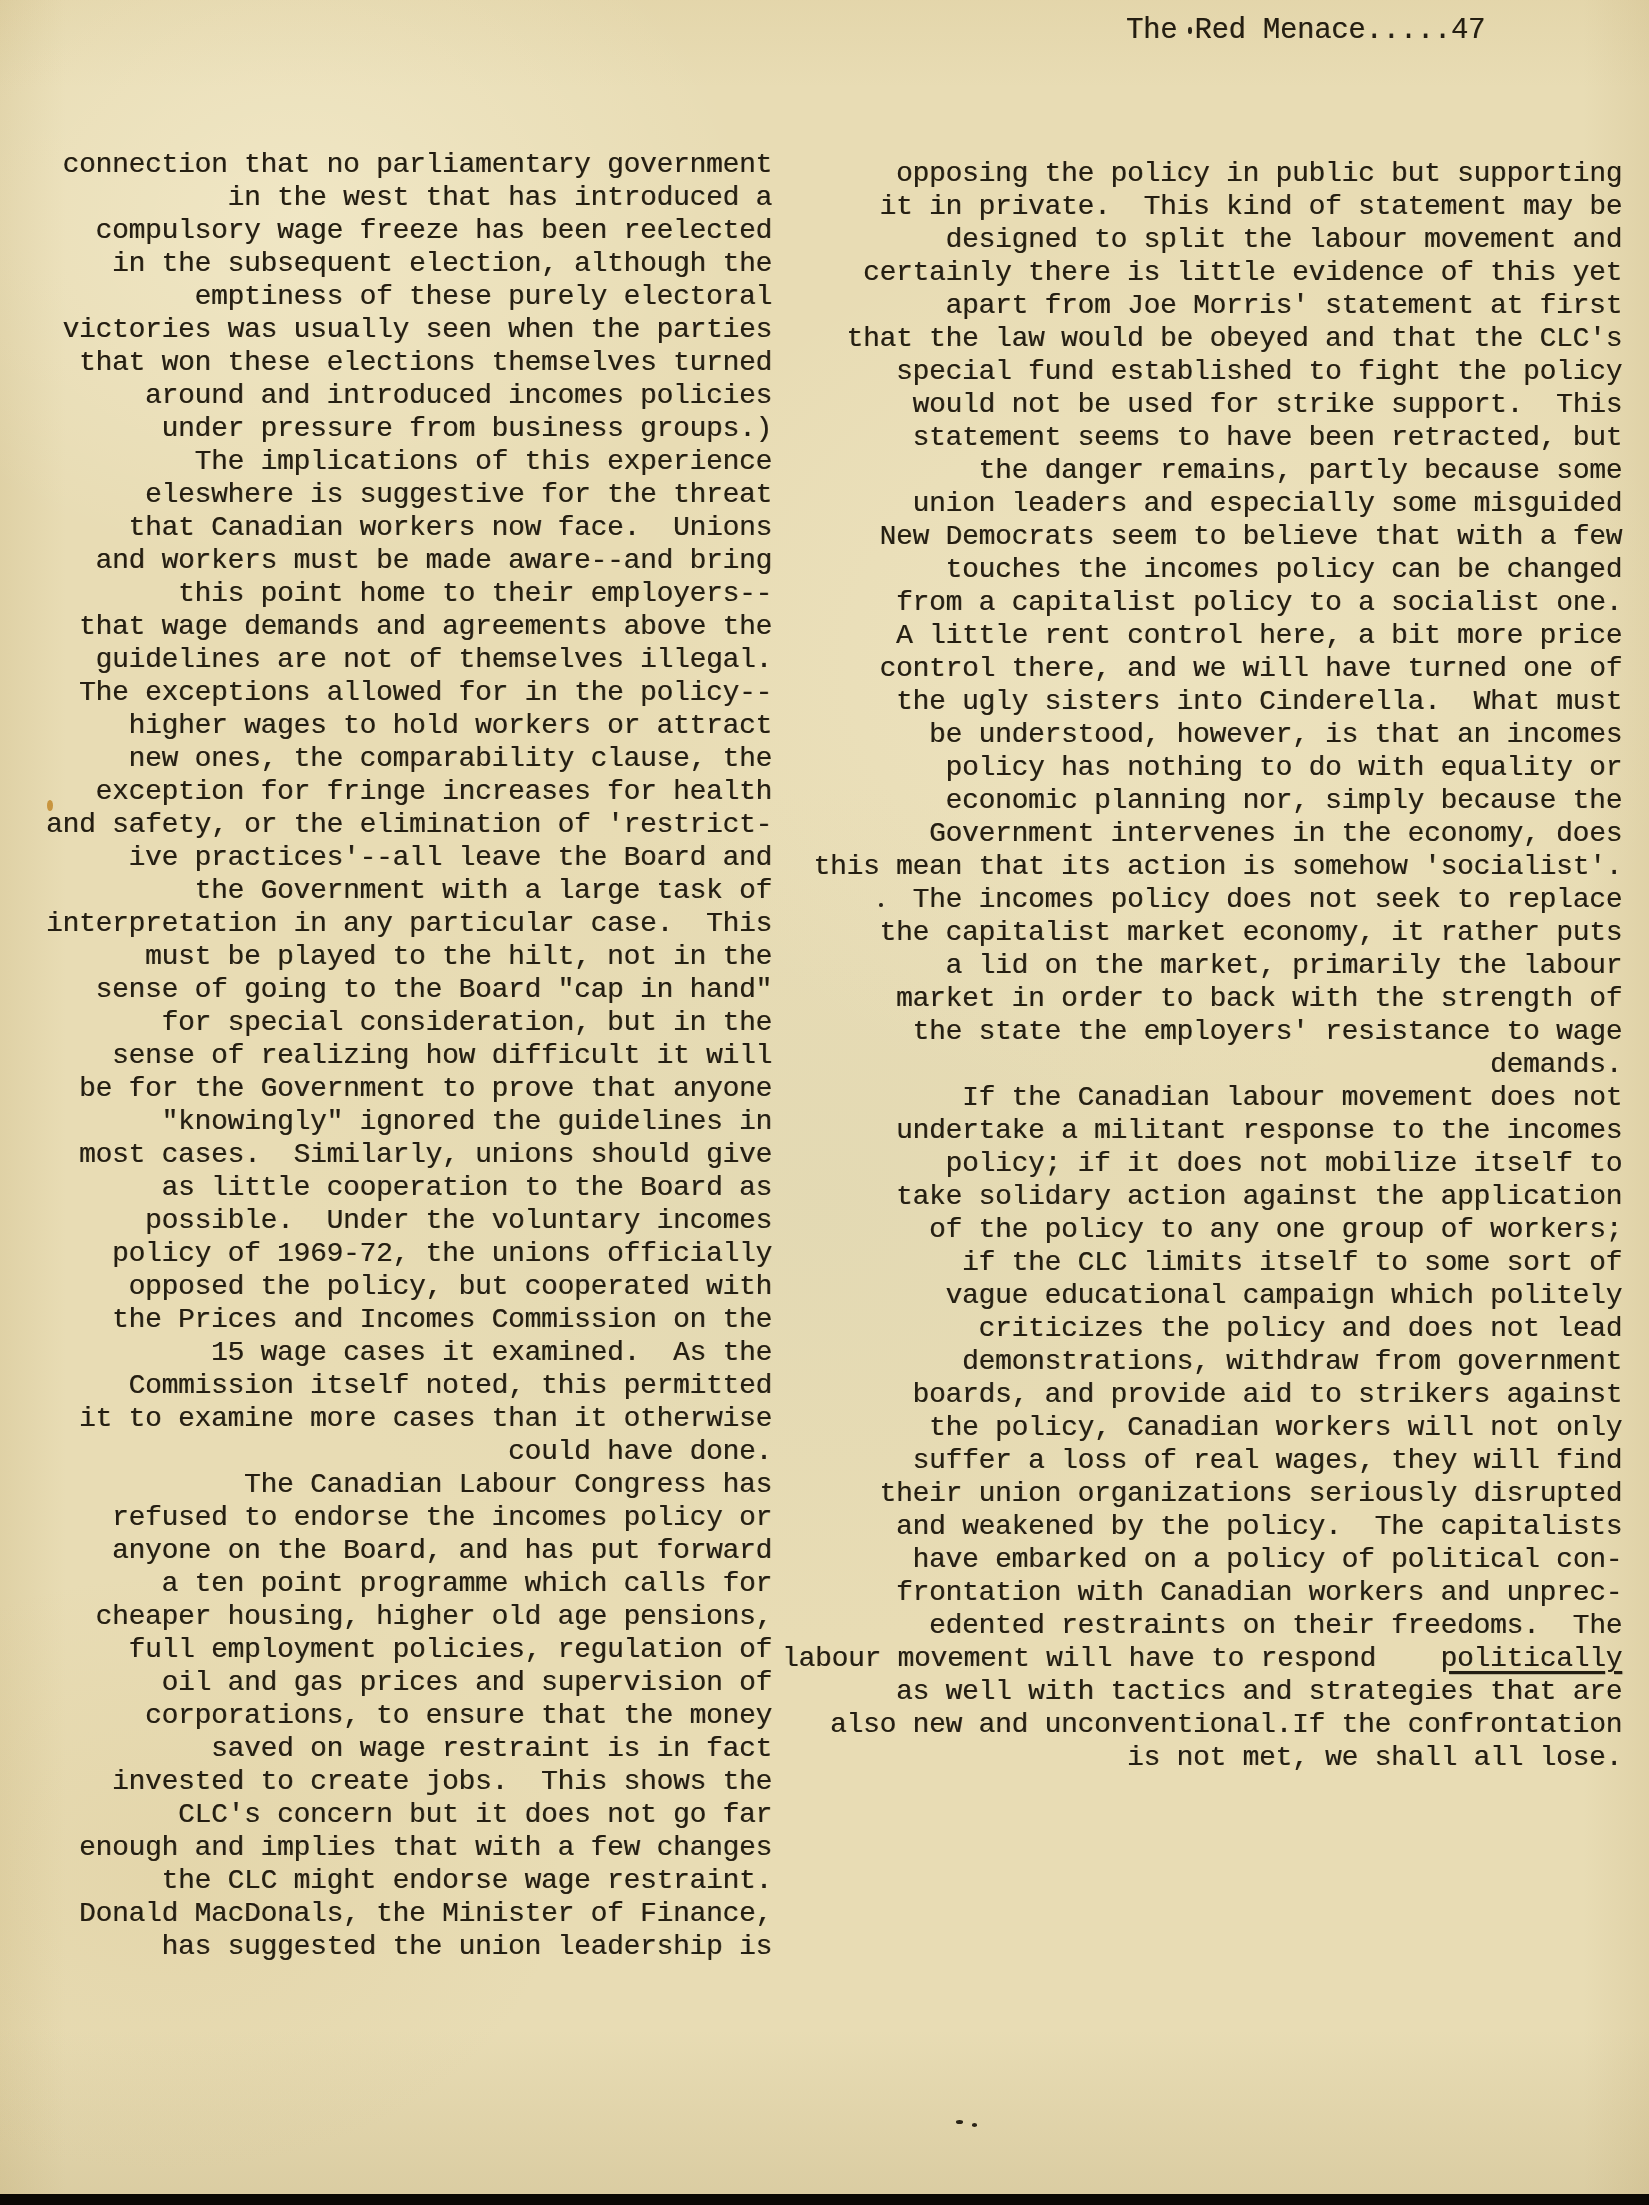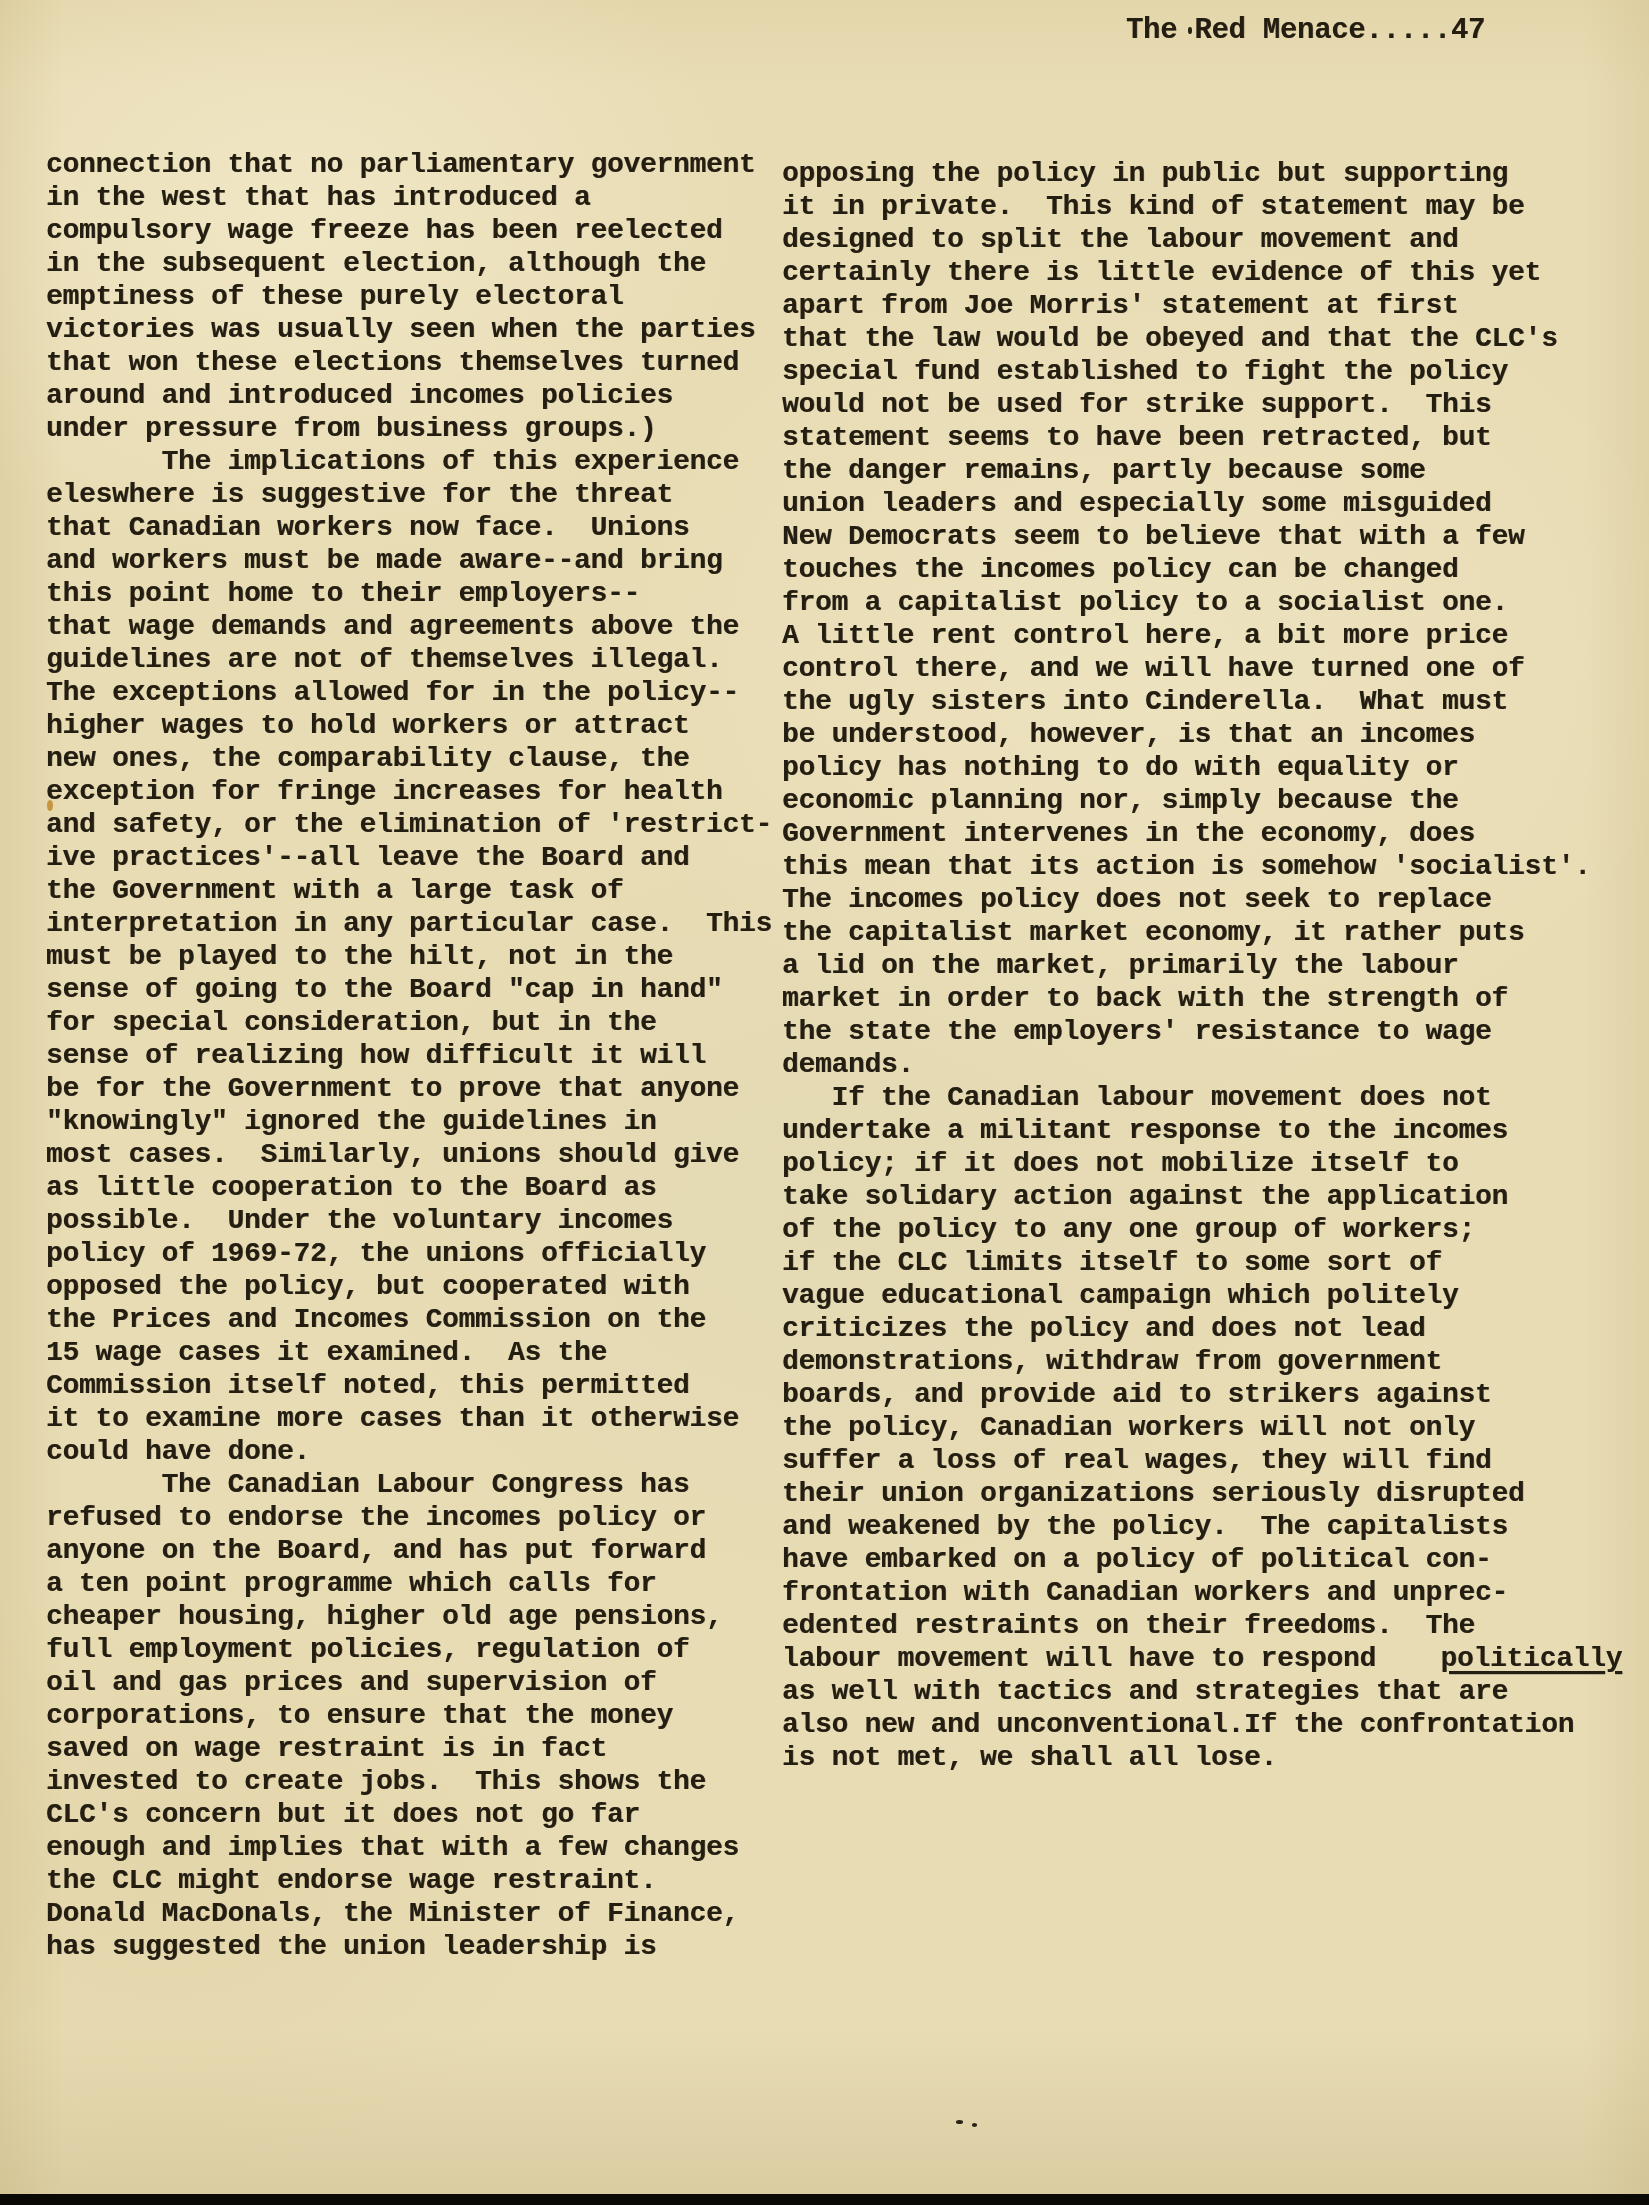--- a/index.html
+++ b/index.html
@@ -20,23 +20,24 @@
       radial-gradient(ellipse 575px 431px at 10% 85%, rgba(190,160,90,0.10), rgba(190,160,90,0) 70%),
       linear-gradient(90deg, rgba(160,130,60,0.12) 0%, rgba(160,130,60,0) 4%, rgba(160,130,60,0) 96%, rgba(150,120,55,0.10) 100%),
       linear-gradient(180deg, rgba(190,160,90,0.10) 0%, rgba(190,160,90,0) 4%, rgba(190,160,90,0) 92%, rgba(130,105,45,0.14) 100%);
   }
   .typewriting{
     position:absolute;
     white-space:pre;
     color:var(--ink,#241e12);
     font-size:28px;
     line-height:33px;
-    font-weight:700;
+    font-weight:400;
     letter-spacing:-0.3px;
     text-shadow:0.4px 0.4px 0.6px rgba(40,32,16,0.55);
+    text-align:right;
   }
   .header{
     font-size:29px;
     line-height:33px;
   }
   .u{
     text-decoration:underline;
     text-decoration-thickness:2.9px;
     text-underline-offset:5px;
     margin-left:48px;

